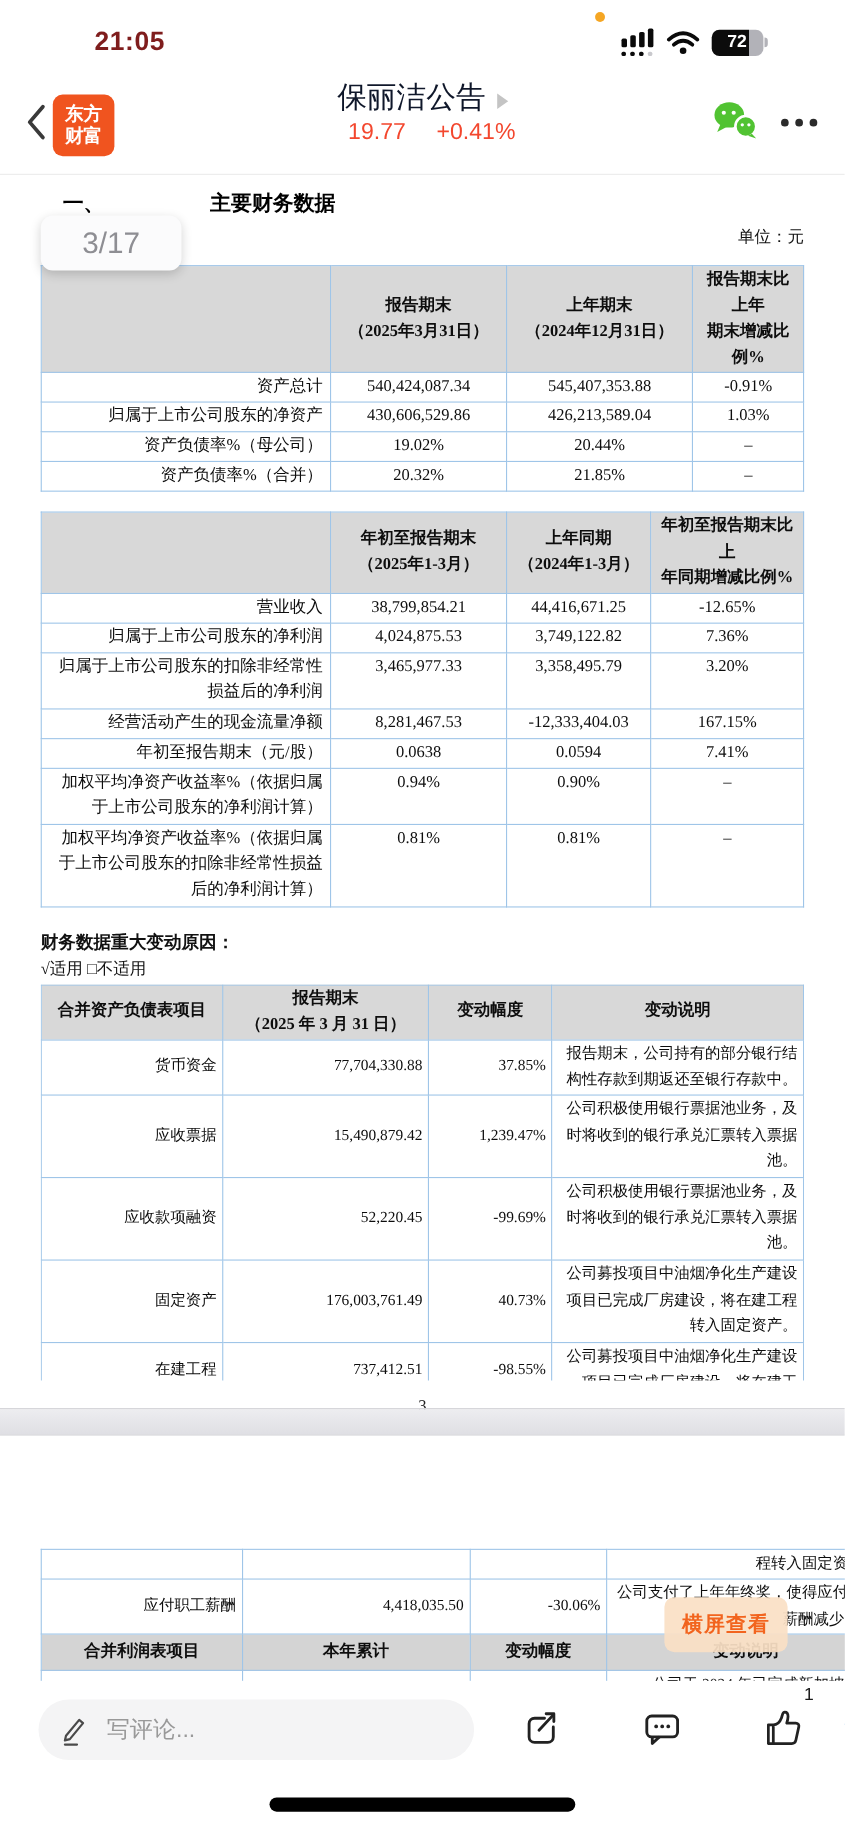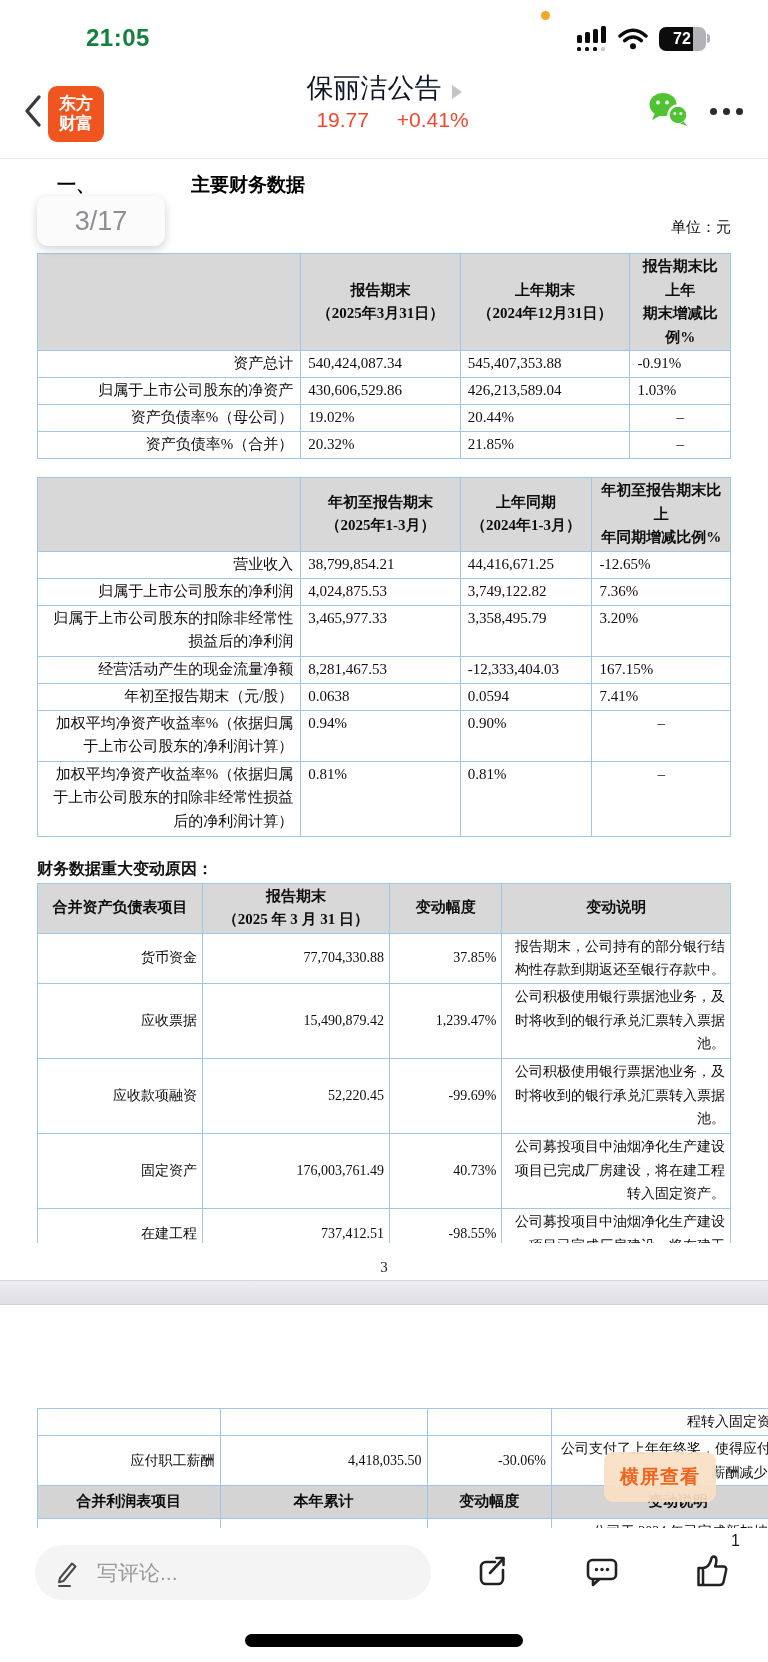--- a/index.html
+++ b/index.html
@@ -1,23 +1,23 @@
 <!DOCTYPE html>
 <html><head>
 <meta charset="utf-8">
 <style>
   html,body{margin:0;padding:0;}
   body{width:768px;height:1662px;position:relative;background:#fff;overflow:hidden;
        font-family:"Liberation Sans","DejaVu Sans",sans-serif;-webkit-font-smoothing:antialiased;}
 
   
   .status-bar{position:absolute;top:0;left:0;width:768px;height:64px;background:#fff;}
-  .sb-time{position:absolute;left:86px;top:24px;font-size:24px;font-weight:700;color:#15803d;letter-spacing:.5px;}
+  .sb-time{position:absolute;left:86px;top:24px;font-size:24px;font-weight:700;color:#7f1d1d;letter-spacing:.5px;}
   .mic-dot{position:absolute;left:541px;top:11px;width:9px;height:9px;border-radius:50%;background:#f5a623;}
-  .sb-right{position:absolute;right:58px;top:26px;display:flex;align-items:center;gap:11px;}
+  .sb-right{position:absolute;right:70px;top:26px;display:flex;align-items:center;gap:11px;}
   .sig{position:relative;width:30px;height:25px;}
   .sig i{position:absolute;background:#0a0a0a;border-radius:1.5px;width:5px;}
   .sig .b1{left:0;bottom:8px;height:8px;} .sig .b2{left:8px;bottom:8px;height:11px;}
   .sig .b3{left:16px;bottom:8px;height:14px;} .sig .b4{left:24px;bottom:8px;height:17px;}
   .sig .d1{left:0;bottom:0;height:4.5px;width:4.5px;} .sig .d2{left:8px;bottom:0;height:4.5px;width:4.5px;}
   .sig .d3{left:16px;bottom:0;height:4.5px;width:4.5px;} .sig .d4{left:24px;bottom:0;height:4.5px;width:4.5px;background:#c9c9cd;}
   .batt-wrap{display:flex;align-items:center;}
   .batt{width:47px;height:24px;border-radius:7px;background:linear-gradient(90deg,#0c0c0c 0 73%,#b2b2b8 73% 100%);
         color:#fff;font-weight:700;font-size:16px;display:flex;align-items:center;justify-content:center;}
   .batt-nub{width:3px;height:9px;background:#b2b2b8;border-radius:0 3px 3px 0;margin-left:1.5px;}
@@ -36,31 +36,31 @@
   .wechat-btn{position:absolute;right:76px;top:24px;width:46px;height:44px;display:flex;align-items:center;justify-content:center;}
   .more-btn{position:absolute;right:16px;top:34px;width:52px;height:26px;display:flex;align-items:center;justify-content:center;gap:6px;}
   .more-btn span{width:7px;height:7px;border-radius:50%;background:#2b2b2b;display:block;}
 
   
   .doc{position:absolute;top:158px;left:37px;width:694px;color:#111;
        font-family:"Liberation Serif","DejaVu Serif",serif;}
   .sec-title{margin-top:14px;height:26px;font-family:"Liberation Sans","DejaVu Sans",sans-serif;
              font-weight:700;font-size:19px;color:#000;display:flex;}
   .sec-no{margin-left:20px;} .sec-name{margin-left:96px;}
-  .unit-row{margin-top:20px;height:22px;text-align:right;font-size:15px;padding-left:44px;}
+  .unit-row{margin-top:8px;height:22px;text-align:right;font-size:15px;padding-left:44px;}
   .page-badge{position:absolute;left:0px;top:38px;width:128px;height:50px;border-radius:11px;background:#fbfbfc;
               box-shadow:0 3px 10px rgba(0,0,0,.18);display:flex;align-items:center;justify-content:center;
               font-family:"Liberation Sans","DejaVu Sans",sans-serif;font-size:27px;color:#8e8e93;z-index:5;}
   table.doc-table{width:100%;border-collapse:collapse;table-layout:fixed;font-size:15px;color:#0d0d0d;}
   .doc-table th,.doc-table td{border:1px solid #9fc5e8;line-height:23.5px;padding:1px 7px;}
   .doc-table th{background:#d8d8d8;font-weight:700;text-align:center;white-space:pre-line;font-size:15px;}
   .doc-table td{vertical-align:top;}
   .t3 td{vertical-align:middle;font-size:14px;padding:1px 5px;}
   .t3 th{font-size:15px;}
-  .lbl{text-align:right;} .num{text-align:left;} .ctr{text-align:center;}
+  .lbl{text-align:right;} .num{text-align:center;} .ctr{text-align:center;}
   .r24 td{height:24px;} .r48 td{height:48px;} .r72 td{height:72px;} .r45 td{height:45px;} .r50 td{height:46px;}
   .tbl1{margin-top:13px;} .tbl2{margin-top:18px;}
   .reason-title{margin-top:22px;height:24px;font-family:"Liberation Sans","DejaVu Sans",sans-serif;font-weight:700;font-size:16px;}
   .applicable{height:24px;font-size:15px;}
   .t3wrap{height:360px;overflow:hidden;}
   .page-foot{margin-top:16px;text-align:center;font-size:15px;color:#222;}
 
   
   .page-sep{position:absolute;top:1280px;left:0;width:768px;height:23px;
             background:linear-gradient(#ededf0,#dfdfe4);border-top:1px solid #d6d6da;border-bottom:1px solid #cfcfd4;}
@@ -264,20 +264,21 @@
     <tr class="r72">
       <td class="lbl">加权平均净资产收益率%（依据归属于上市公司股东的扣除非经常性损益后的净利润计算）</td>
       <td class="num">0.81%</td>
       <td class="num">0.81%</td>
       <td class="ctr">–</td>
     </tr>
   </tbody>
     </table>
 
   <div class="reason-title">财务数据重大变动原因：</div>
+  <div class="applicable">√适用  □不适用</div>
 
   <div class="t3wrap">
   <table class="doc-table t3">
     <colgroup>
           <col style="width:23.8%">
           <col style="width:27%">
           <col style="width:16.2%">
           <col style="width:33%">
         </colgroup>
     <tbody>

